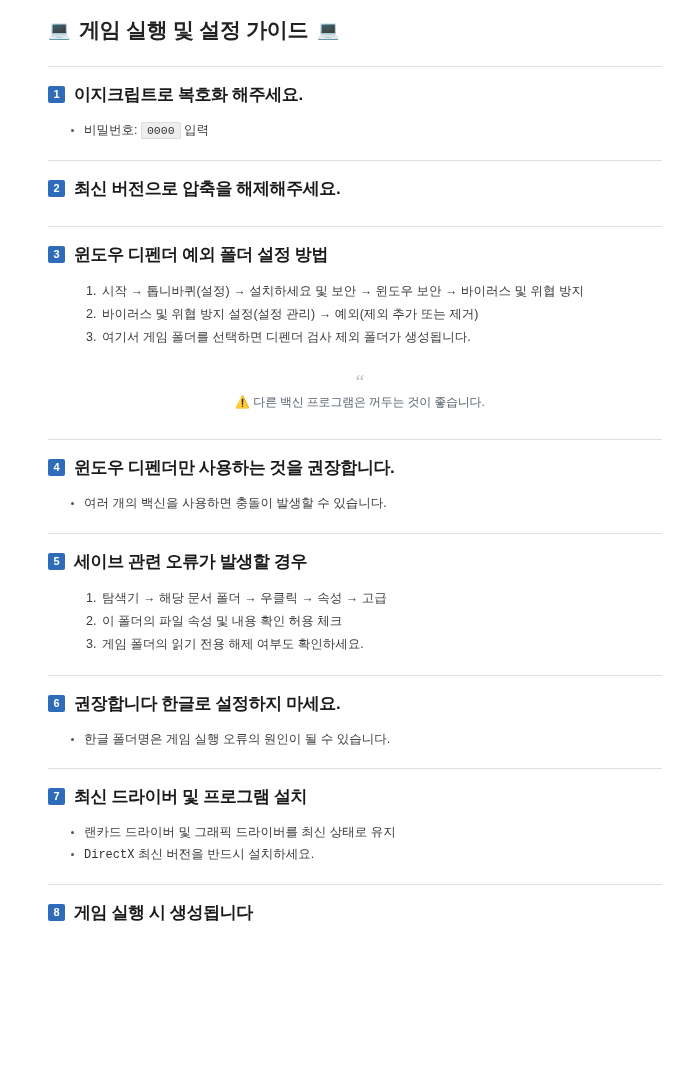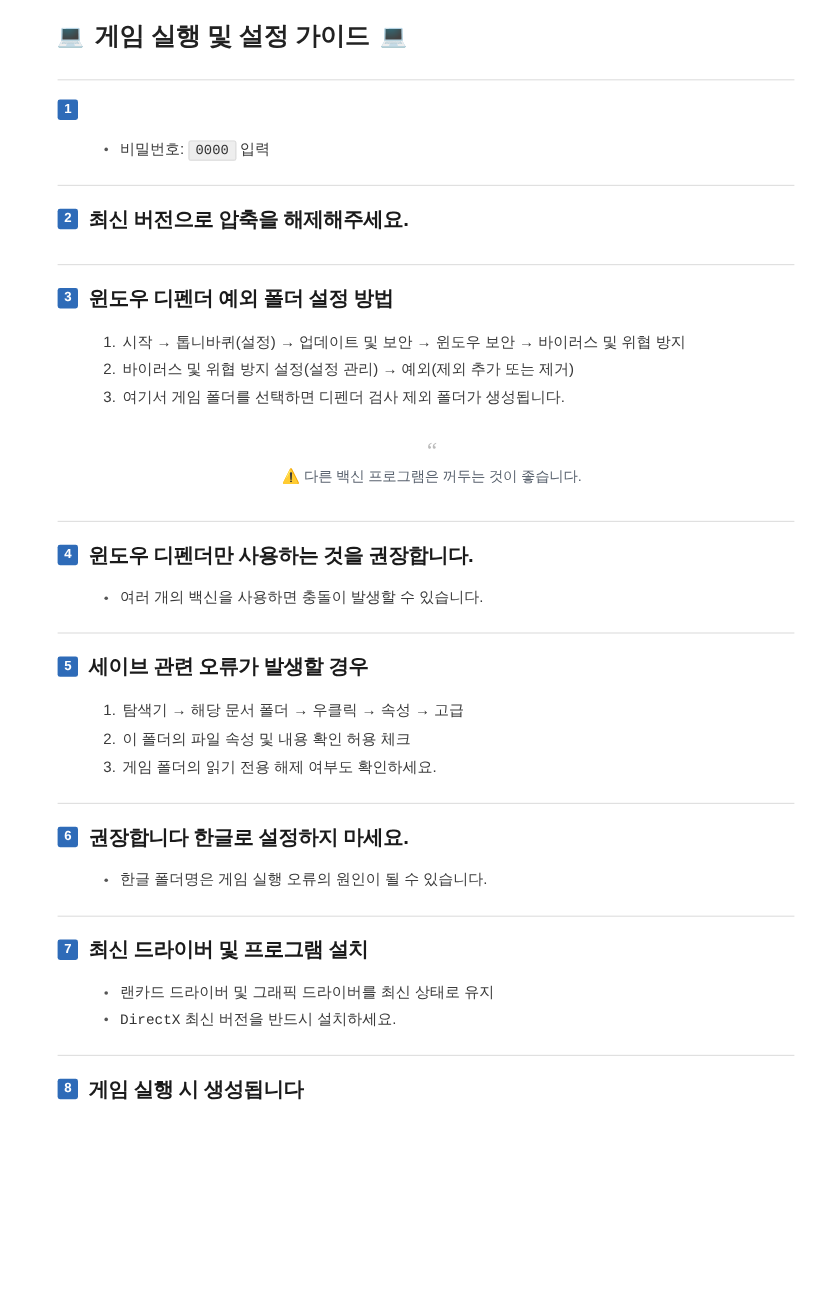--- a/index.html
+++ b/index.html
@@ -92,21 +92,20 @@
   ul.bullets {
     margin: 0;
     padding: 0 0 0 26px;
     list-style: none;
   }
   ul.bullets li {
     position: relative;
     font-size: 12.5px;
     line-height: 1.75;
     color: #3a3a3a;
-    margin-left: 16px;
   }
   ul.bullets li::before {
     content: "";
     position: absolute;
     left: -13px;
     top: 9px;
     width: 3px;
     height: 3px;
     background: #555555;
     border-radius: 50%;
@@ -174,20 +173,21 @@
     <h1 class="doc-title">
       <span class="emoji">💻</span>
       <span>게임 실행 및 설정 가이드</span>
       <span class="emoji">💻</span>
     </h1>
     <hr class="sep">
 
     <div class="section">
       <div class="sec-head">
         <span class="num-badge">1</span>
+        <span class="sec-title">이지크립트로 복호화 해주세요.</span>
       </div>
       <div class="body-block">
         <ul class="bullets">
           <li>
             <span>비밀번호:</span>
             <code class="kbd">0000</code>
             <span>입력</span>
           </li>
         </ul>
       </div>
@@ -203,21 +203,21 @@
     </div>
     <hr class="sep">
 
     <div class="section">
       <div class="sec-head">
         <span class="num-badge">3</span>
         <span class="sec-title">윈도우 디펜더 예외 폴더 설정 방법</span>
       </div>
       <div class="body-block">
         <ol class="numlist">
-          <li>시작 → 톱니바퀴(설정) → 업데이트 및 보안 → 윈도우 보안 → 바이러스 및 위협 방지</li>
+          <li>시작 → 톱니바퀴(설정) → 설치하세요 및 보안 → 윈도우 보안 → 바이러스 및 위협 방지</li>
           <li>바이러스 및 위협 방지 설정(설정 관리) → 예외(제외 추가 또는 제거)</li>
           <li>여기서 게임 폴더를 선택하면 디펜더 검사 제외 폴더가 생성됩니다.</li>
         </ol>
         <div class="note-box">
           <div class="note-quote">“</div>
           <div class="note-text">
             <span class="warn">⚠️</span>
             <span>다른 백신 프로그램은 꺼두는 것이 좋습니다.</span>
           </div>
         </div>

